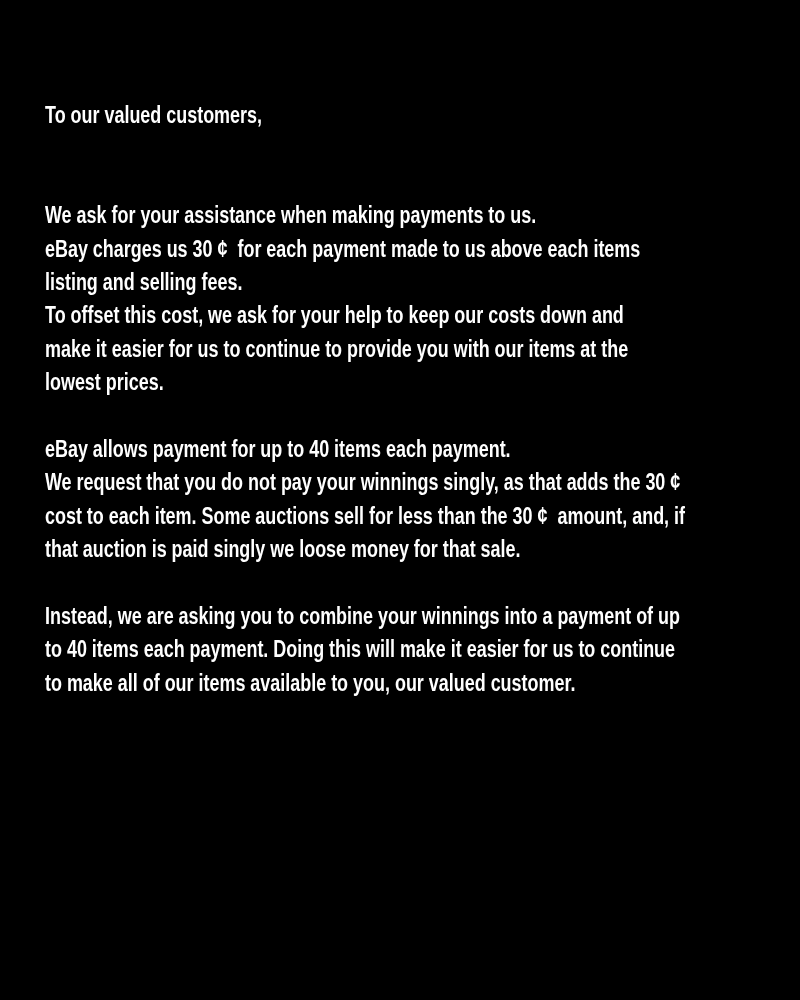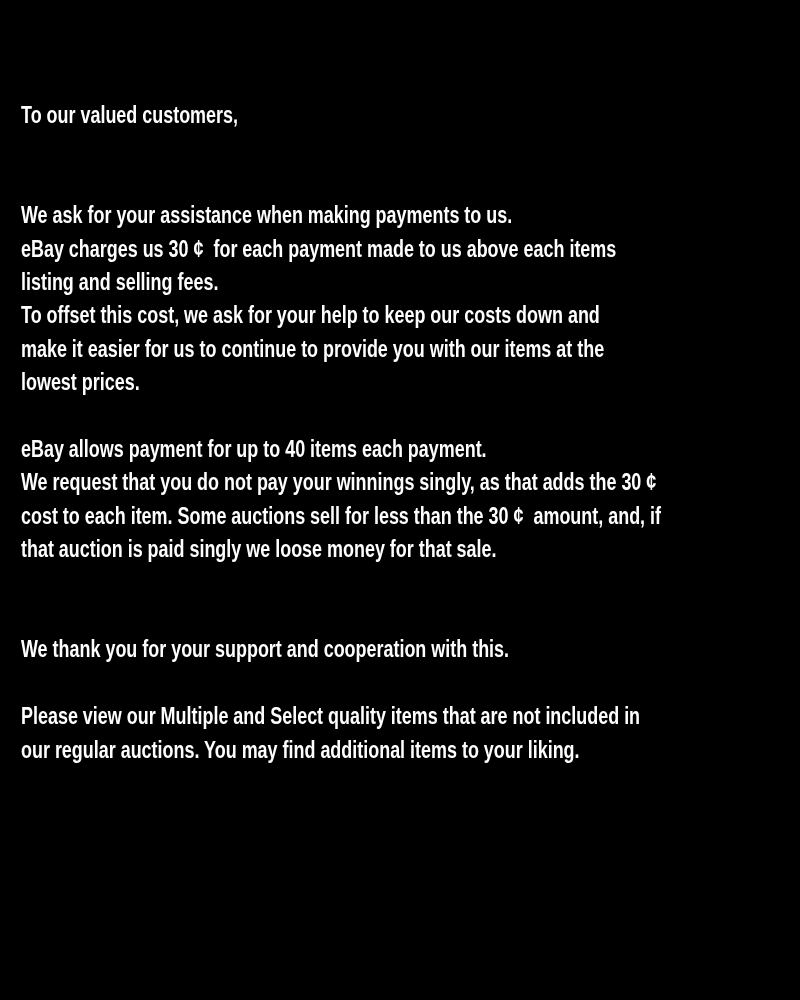--- a/index.html
+++ b/index.html
@@ -8,21 +8,21 @@
     background: #000000;
   }
   .page {
     position: relative;
     width: 800px;
     height: 1000px;
     background: #000000;
     overflow: hidden;
   }
   .letter {
-    padding: 99px 0 0 21px;
+    padding: 99px 0 0 45px;
   }
   .paragraph {
     margin: 0;
   }
   .line {
     font-family: "Liberation Sans", "DejaVu Sans", sans-serif;
     font-weight: bold;
     font-size: 23px;
     line-height: 33.4px;
     color: #ffffff;
@@ -54,23 +54,21 @@
         <div class="line" style="color: rgb(255, 255, 255);">lowest prices.</div>
       </div>
       <div class="blank-line"></div>
       <div class="paragraph">
         <div class="line" style="color: rgb(255, 255, 255);">eBay allows payment for up to 40 items each payment.</div>
         <div class="line" style="color: rgb(255, 255, 255);">We request that you do not pay your winnings singly, as that adds the 30 ¢</div>
         <div class="line" style="color: rgb(255, 255, 255);">cost to each item. Some auctions sell for less than the 30 ¢  amount, and, if</div>
         <div class="line" style="color: rgb(255, 255, 255);">that auction is paid singly we loose money for that sale.</div>
       </div>
       <div class="blank-line"></div>
-      <div class="blank-line"></div>
       <div class="paragraph">
-        <div class="line" style="color: rgb(255, 255, 255);">We thank you for your support and cooperation with this.</div>
+        <div class="line" style="color: rgb(255, 255, 255);">Instead, we are asking you to combine your winnings into a payment of up</div>
+        <div class="line" style="color: rgb(255, 255, 255);">to 40 items each payment. Doing this will make it easier for us to continue</div>
+        <div class="line" style="color: rgb(255, 255, 255);">to make all of our items available to you, our valued customer.</div>
       </div>
       <div class="blank-line"></div>
-      <div class="paragraph">
-        <div class="line" style="color: rgb(255, 255, 255);">Please view our Multiple and Select quality items that are not included in</div>
-        <div class="line" style="color: rgb(255, 255, 255);">our regular auctions. You may find additional items to your liking.</div>
-      </div>
+      <div class="blank-line"></div>
     </div>
 </div>
 
 </body></html>

